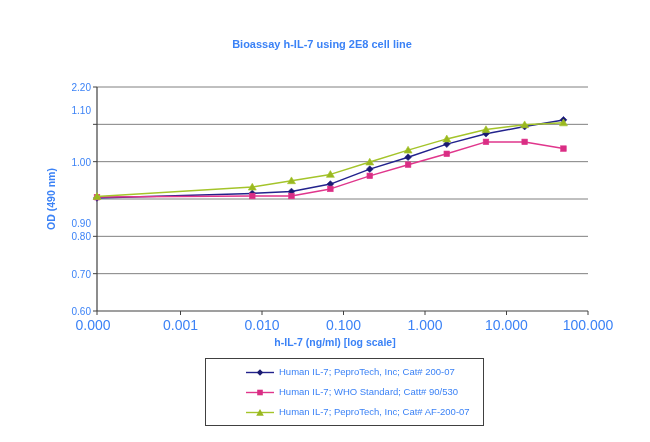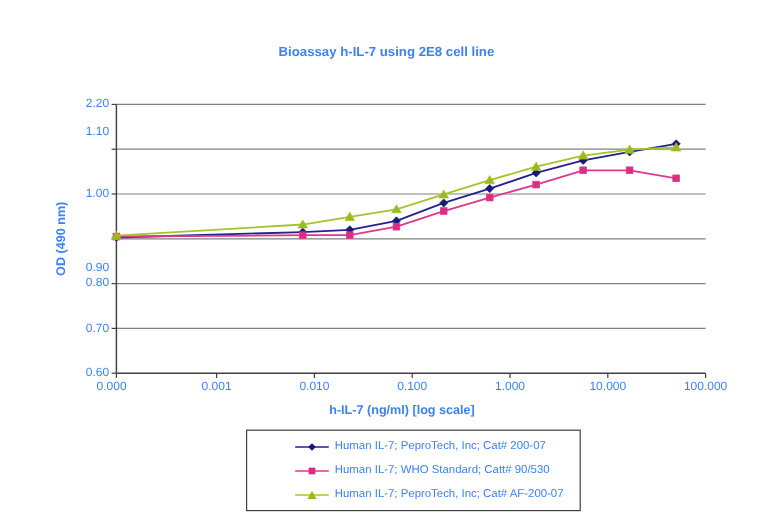--- a/index.html
+++ b/index.html
@@ -5,21 +5,21 @@
   html,body{margin:0;padding:0;background:#ffffff;}
   #canvas{
     position:relative;width:650px;height:442px;background:#ffffff;overflow:hidden;
     font-family:"Liberation Sans",sans-serif;color:#3b82f6;
   }
   .abs{position:absolute;}
   #chart-svg{position:absolute;left:0;top:0;width:650px;height:442px;}
   .title-line{left:97px;width:450px;text-align:center;font-weight:bold;font-size:11px;line-height:13px;}
   #title-1{top:38px;} #title-2{top:51px;}
   .ytick{left:53px;width:38px;text-align:right;font-size:10px;transform:translateY(-50%);}
-  .xtick{top:317px;width:64px;text-align:center;font-size:10px;transform:translateX(-50%);}
+  .xtick{top:317px;width:64px;text-align:center;font-size:14px;transform:translateX(-50%);}
   #ylabel{left:51px;top:199px;transform:translate(-50%,-50%) rotate(-90deg);
           font-weight:bold;font-size:10.5px;white-space:nowrap;}
   #xlabel{left:97px;top:336px;width:476px;text-align:center;font-weight:bold;font-size:10.5px;}
   #legend-box{
     left:205px;top:358px;width:279px;height:68px;border:1px solid #404040;background:#fff;
     box-sizing:border-box;display:flex;flex-direction:column;justify-content:space-around;
     padding:3px 4px 3px 39px;
   }
   .lg-row{display:flex;align-items:center;font-size:9.5px;line-height:10px;white-space:nowrap;}
   .lg-key{width:30px;height:9px;margin-right:4px;flex:0 0 auto;}

